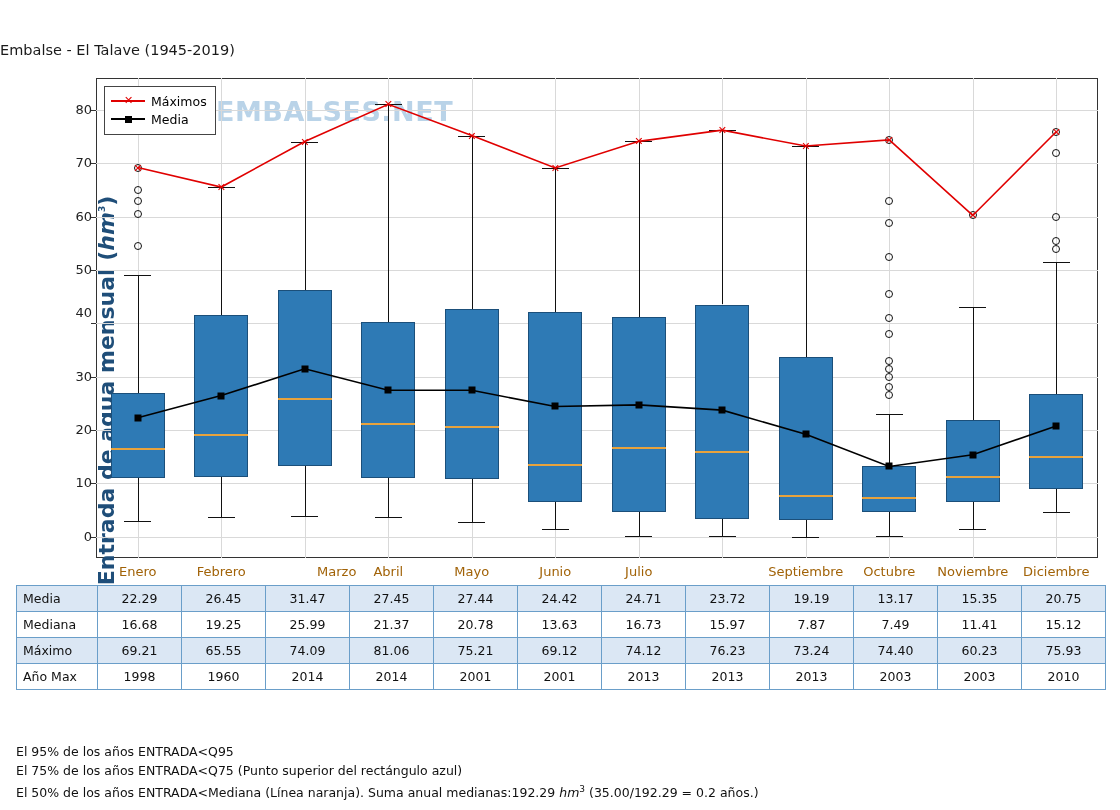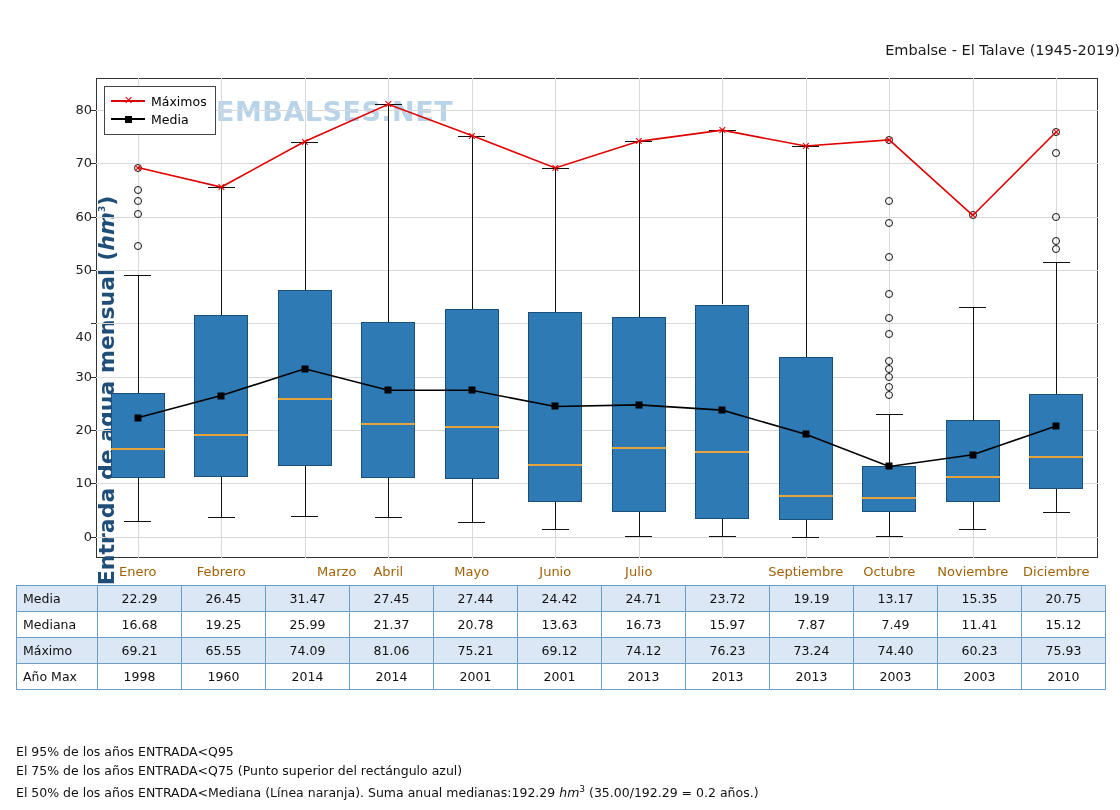--- a/index.html
+++ b/index.html
@@ -5,21 +5,21 @@
   html,body{margin:0;padding:0;}
   body{
     width:1120px;height:810px;
     background:#ffffff;
     font-family:"DejaVu Sans", sans-serif;
     color:#000;
     position:relative;
     overflow:hidden;
   }
   .title{
-    position:absolute;left:0;top:42px;width:1120px;text-align:right;
+    position:absolute;left:0;top:42px;width:1120px;text-align:left;
     font-size:14.5px;color:#1a1a1a;
   }
   
   .plot-wrap{position:absolute;left:96px;top:78px;width:1002px;height:480px;}
   .plot-frame{
     position:absolute;left:0;top:0;width:1002px;height:480px;
     border:1px solid #333;background:#fff;box-sizing:border-box;
   }
   .ylabel{
     position:absolute;
@@ -126,21 +126,21 @@
       <div class="gridv" style="left: 709.75px;"></div>
       <div class="gridv" style="left: 793.25px;"></div>
       <div class="gridv" style="left: 876.75px;"></div>
       <div class="gridv" style="left: 960.25px;"></div>
     </div>
   <div id="ytick-layer">
       <div class="ytick" style="top: 458.667px;">0</div>
       <div class="ytick" style="top: 405.333px;">10</div>
       <div class="ytick" style="top: 352px;">20</div>
       <div class="ytick" style="top: 298.667px;">30</div>
-      <div class="ytick" style="top: 259px;">40</div>
+      <div class="ytick" style="top: 235px;">40</div>
       <div class="ytick" style="top: 192px;">50</div>
       <div class="ytick" style="top: 138.667px;">60</div>
       <div class="ytick" style="top: 85.3333px;">70</div>
       <div class="ytick" style="top: 32px;">80</div>
     </div>
   <div id="xtick-layer">
       <div class="xtick" style="left: 41.75px;">Enero</div>
       <div class="xtick" style="left: 125.25px;">Febrero</div>
       <div class="xtick" style="left: 208.75px; margin-left: 32px;">Marzo</div>
       <div class="xtick" style="left: 292.25px;">Abril</div>

